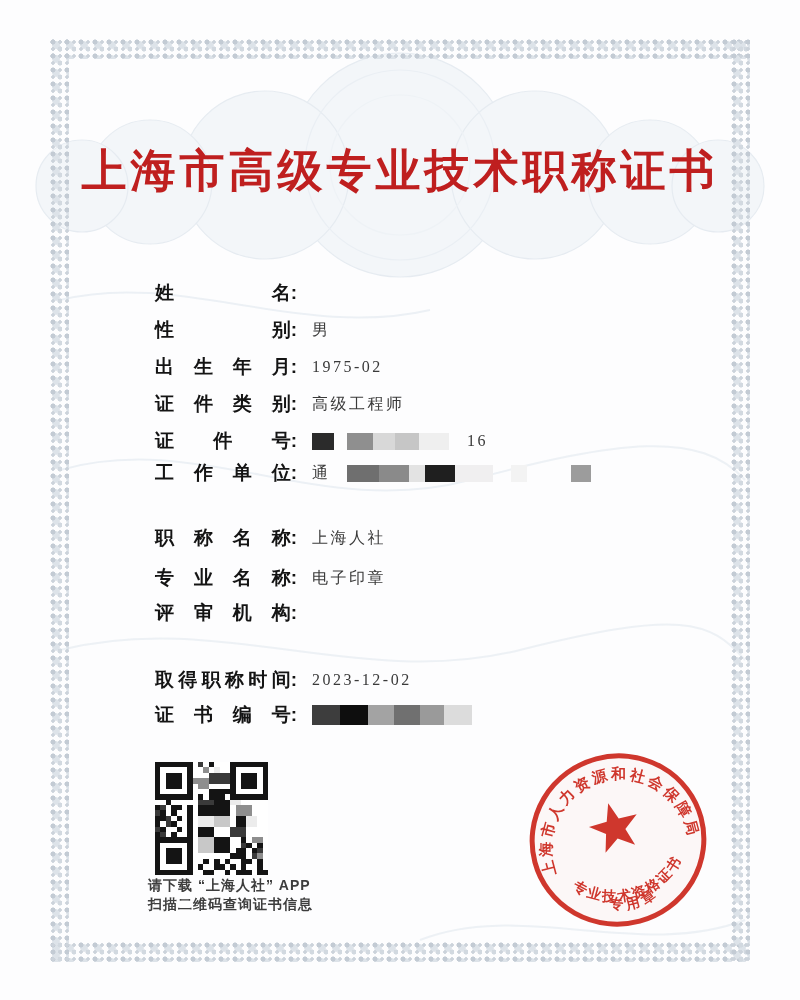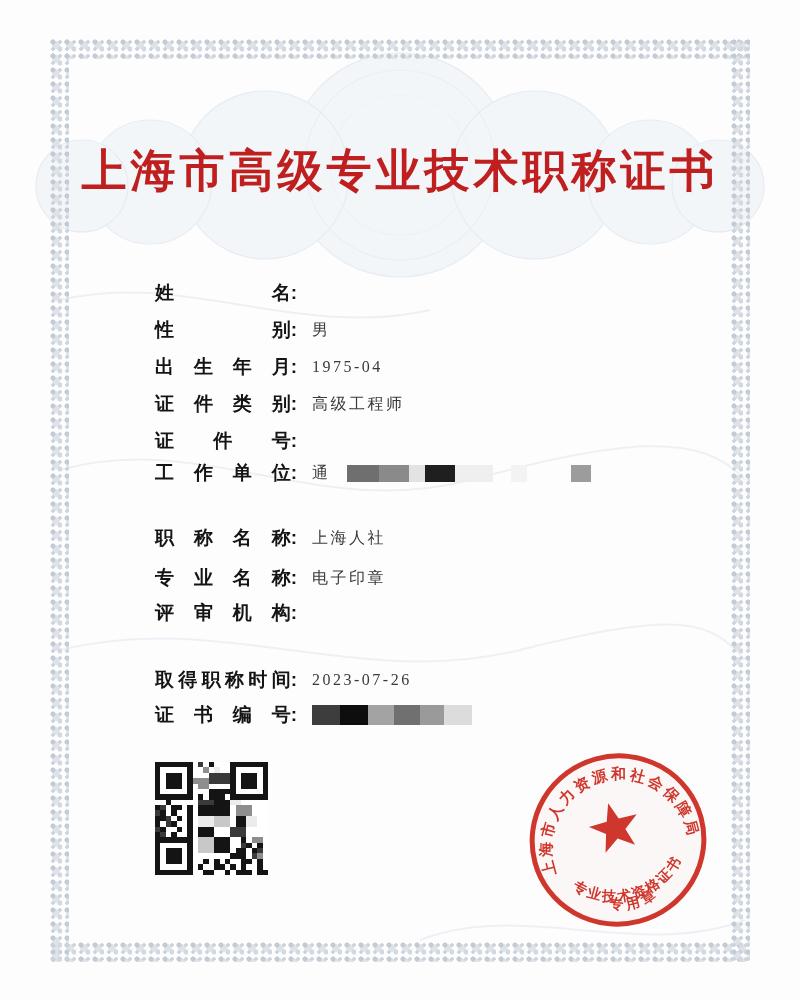--- a/index.html
+++ b/index.html
@@ -96,37 +96,49 @@
         </span>
       <span class="value">男</span>
     </div>
     <div class="row">
       <span class="label spread">
           <span>出</span>
           <span>生</span>
           <span>年</span>
           <span>月:</span>
         </span>
-      <span class="value">1975-04</span>
+      <span class="value">1975-02</span>
     </div>
     <div class="row">
       <span class="label spread">
           <span>证</span>
           <span>件</span>
           <span>类</span>
           <span>别:</span>
         </span>
       <span class="value">高级工程师</span>
     </div>
     <div class="row tight">
       <span class="label spread">
           <span>证</span>
           <span>件</span>
           <span>号:</span>
         </span>
+      <span class="value redrow">
+        <span class="rwrap">
+            <span class="rblock" style="width: 22px; background: rgb(43, 43, 43);"></span>
+            <span class="rblock" style="width: 13px;"></span>
+            <span class="rblock" style="width: 26px; background: rgb(143, 143, 143);"></span>
+            <span class="rblock" style="width: 22px; background: rgb(216, 216, 216);"></span>
+            <span class="rblock" style="width: 24px; background: rgb(198, 198, 198);"></span>
+            <span class="rblock" style="width: 30px; background: rgb(239, 239, 239);"></span>
+            <span class="rblock" style="width: 8px;"></span>
+          </span>
+        <span class="rsuffix">16</span>
+      </span>
     </div>
     <div class="row tight">
       <span class="label spread">
           <span>工</span>
           <span>作</span>
           <span>单</span>
           <span>位:</span>
         </span>
       <span class="value redrow">
         <span class="rprefix">通</span>
@@ -178,21 +190,21 @@
   <div class="group g3">
     <div class="row">
       <span class="label spread wide">
           <span>取</span>
           <span>得</span>
           <span>职</span>
           <span>称</span>
           <span>时</span>
           <span>间:</span>
         </span>
-      <span class="value">2023-07-26</span>
+      <span class="value">2023-12-02</span>
     </div>
     <div class="row">
       <span class="label spread">
           <span>证</span>
           <span>书</span>
           <span>编</span>
           <span>号:</span>
         </span>
       <span class="value redrow">
         <span class="rwrap tallwrap">
@@ -643,20 +655,24 @@
       <div style="background: rgb(255, 255, 255);"></div>
       <div style="background: rgb(20, 20, 20);"></div>
       <div style="background: rgb(255, 255, 255);"></div>
       <div style="background: rgb(20, 20, 20);"></div>
       <div style="background: rgb(20, 20, 20);"></div>
       <div style="background: rgb(20, 20, 20);"></div>
       <div style="background: rgb(255, 255, 255);"></div>
       <div style="background: rgb(20, 20, 20);"></div>
       <div style="background: rgb(20, 20, 20);"></div>
     </div>
+  <div class="caption">
+    <div>请下载 “上海人社” APP</div>
+    <div>扫描二维码查询证书信息</div>
+  </div>
 
   <svg class="seal" width="210" height="210" viewBox="0 0 210 210">
     <g transform="translate(105,105) rotate(-15)">
       <ellipse rx="86" ry="84" fill="rgba(213,56,45,0.03)" stroke="#cf372d" stroke-width="5"></ellipse>
       <polygon fill="#cf372d" points="0,-38 6.2,-20.5 24.7,-20 10,-8.8 15.3,9 0,-1.5 -15.3,9 -10,-8.8 -24.7,-20 -6.2,-20.5"></polygon>
       <defs>
         <path id="arcTop" d="M -64,34 A 69 69 0 1 1 64,34" fill="none"></path>
         <path id="arcMid" d="M -56,36 A 76 76 0 0 0 56,36" fill="none"></path>
         <path id="arcBot" d="M -30,60 A 52 52 0 0 0 30,60" fill="none"></path>
       </defs>

